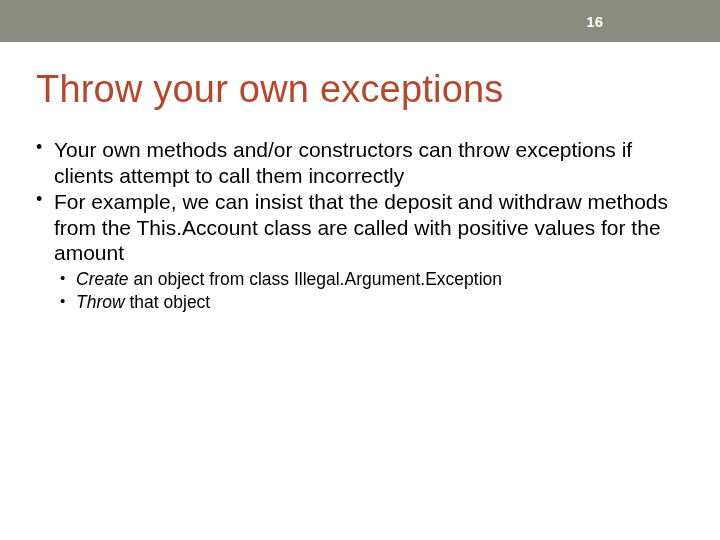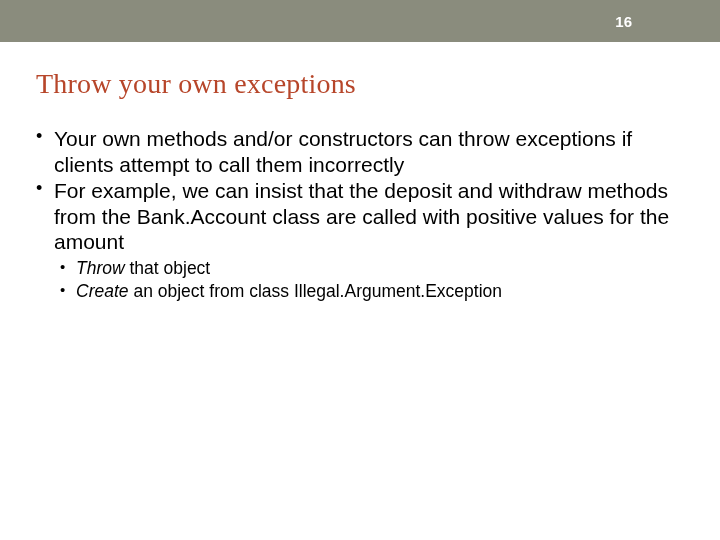--- a/index.html
+++ b/index.html
@@ -11,33 +11,33 @@
     position: relative;
     overflow: hidden;
   }
   .header-bar {
     width: 100%;
     height: 42px;
     background: #8a8c7d;
     display: flex;
     justify-content: flex-end;
     align-items: center;
-    padding-right: 88px;
+    padding-right: 117px;
   }
   .page-number {
     color: #fff;
     font-size: 15px;
     font-weight: bold;
   }
   .title {
     color: #b7462a;
-    font-size: 28px;
+    font-size: 38px;
     font-weight: 400;
     margin: 26px 0 22px 36px;
-    font-family: Liberation Serif, serif;
+    font-family: Liberation Sans, sans-serif;
     letter-spacing: 0.2px;
   }
   .content {
     margin-left: 36px;
     margin-right: 30px;
     margin-top: 26px;
   }
   ul.main {
     list-style: none;
   }
@@ -86,20 +86,20 @@
 <div class="slide">
   <div class="header-bar">
     <span class="page-number">16</span>
   </div>
 
   <h1 class="title">Throw your own exceptions</h1>
 
   <div class="content">
     <ul class="main">
       <li>Your own methods and/or constructors can throw exceptions if clients attempt to call them incorrectly</li>
-      <li>For example, we can insist that the deposit and withdraw methods from the Bank.Account class are called with positive values for the amount</li>
+      <li>For example, we can insist that the deposit and withdraw methods from the This.Account class are called with positive values for the amount</li>
     </ul>
     <ul class="sub">
+      <li><span class="em">Create</span><span> an object from class Illegal.Argument.Exception</span></li>
       <li><span class="em">Throw</span><span> that object</span></li>
-      <li><span class="em">Create</span><span> an object from class Illegal.Argument.Exception</span></li>
     </ul>
   </div>
 </div>
 
 </body></html>

